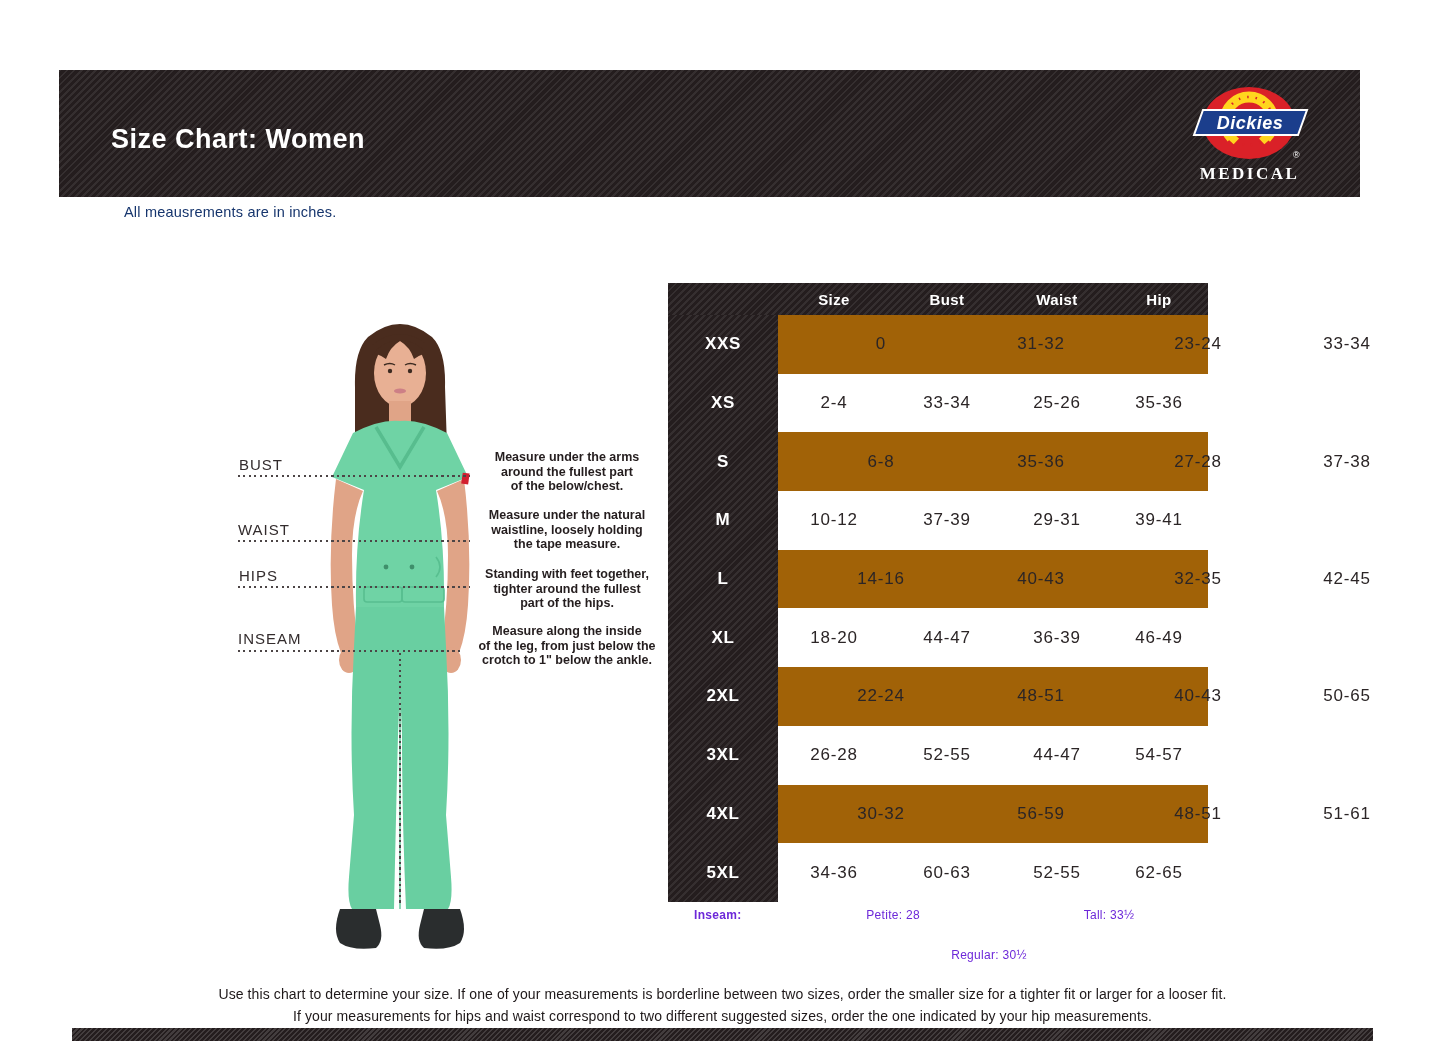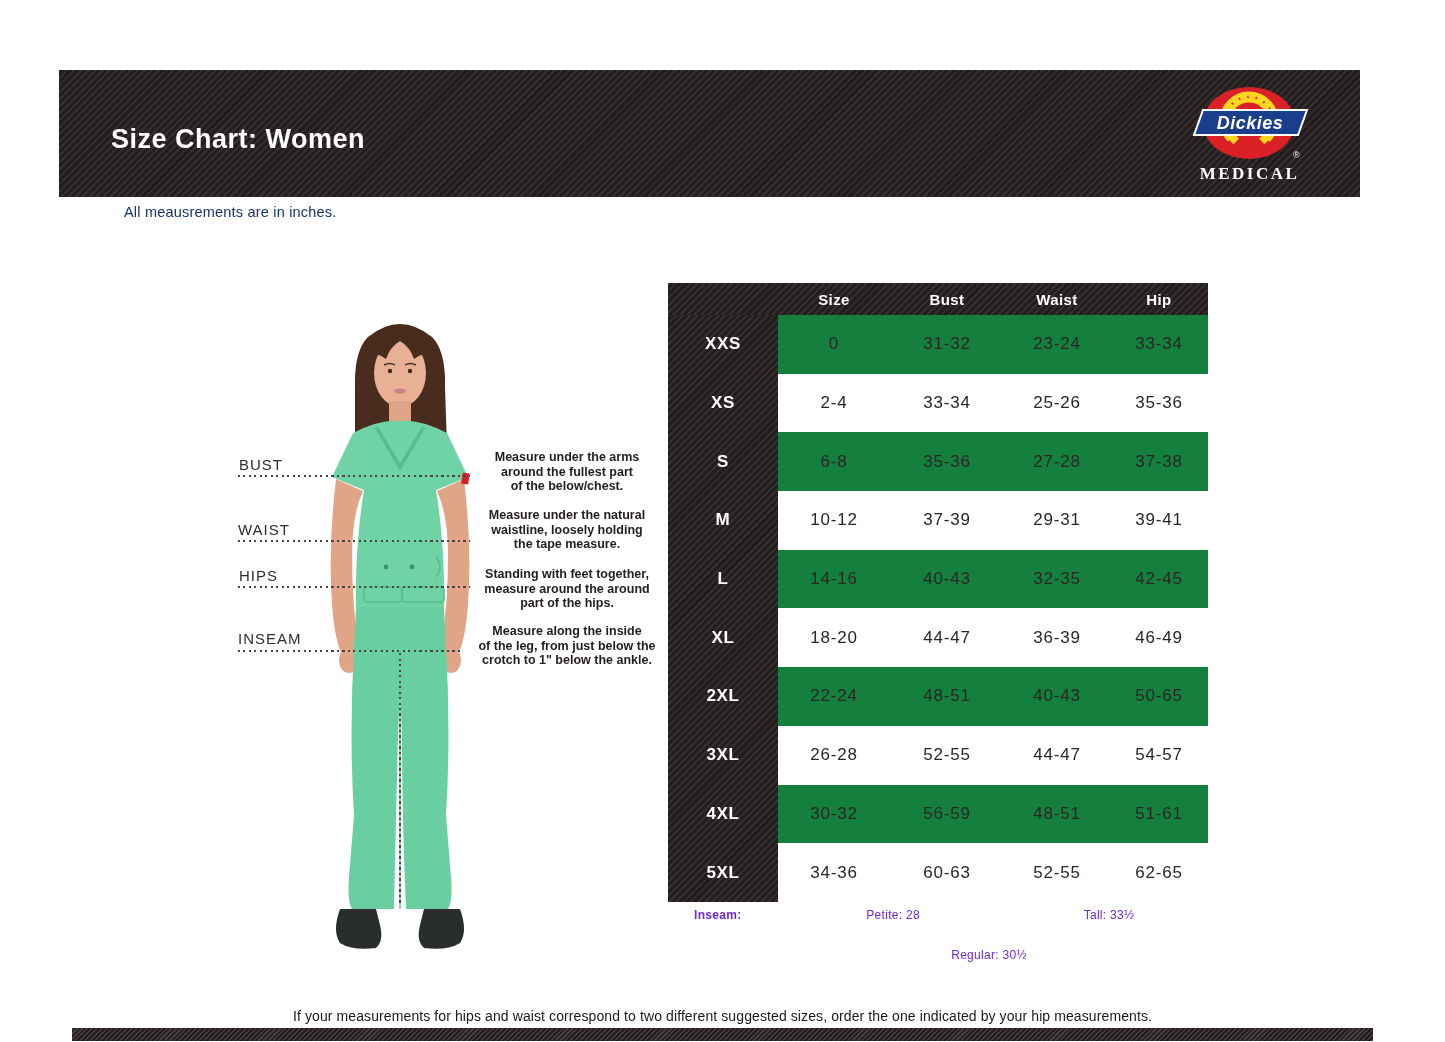--- a/index.html
+++ b/index.html
@@ -63,21 +63,21 @@
   }
   .t-header .hcell {
     color:#ffffff; font-size:15px; font-weight:bold; letter-spacing:.4px; text-align:center;
   }
   .t-body { position:relative; }
   .left-col-stripe { position:absolute; left:0; top:0; bottom:0; width:110px; z-index:1; }
   .t-row {
     display:grid; grid-template-columns:110px 112px 114px 106px 98px;
     height:58.7px; align-items:center;
   }
-  .t-row.gray { background:#15803d; }
+  .t-row.gray { background:#a16207;gap:47px; }
   .t-row .cell {
     text-align:center; font-size:17px; font-weight:400; letter-spacing:.8px; color:#2b2526;
   }
   .t-row .size-cell {
     position:relative; z-index:2; color:#ffffff; font-size:17px; font-weight:bold; letter-spacing:.6px;
   }
   .inseam-row { position:absolute; left:668px; top:908px; width:540px; height:28px; }
   .inseam-row span { position:absolute; font-size:12px; letter-spacing:.3px; color:#6d28d9; }
   .inseam-label { left:26px; font-weight:bold; }
   .inseam-petite { left:118px; width:134px; text-align:right; }
@@ -175,21 +175,21 @@
     <div>around the fullest part</div>
     <div>of the below/chest.</div>
   </div>
   <div class="meas-desc" style="left:462px; top:508px;">
     <div>Measure under the natural</div>
     <div>waistline, loosely holding</div>
     <div>the tape measure.</div>
   </div>
   <div class="meas-desc" style="left:462px; top:567px;">
     <div>Standing with feet together,</div>
-    <div>measure around the around</div>
+    <div>tighter around the fullest</div>
     <div>part of the hips.</div>
   </div>
   <div class="meas-desc" style="left:462px; top:624px;">
     <div>Measure along the inside</div>
     <div>of the leg, from just below the</div>
     <div>crotch to 1" below the ankle.</div>
   </div>
 
   <div class="size-table">
     <div class="t-header striped">
@@ -275,16 +275,17 @@
     </div>
   </div>
 
   <div class="inseam-row">
     <span class="inseam-label">Inseam:</span>
     <span class="inseam-petite">Petite: 28</span>
     <span class="inseam-regular">Regular: 30½</span>
     <span class="inseam-tall">Tall: 33½</span>
   </div>
 
+  <div class="footer-text footer-line1">Use this chart to determine your size. If one of your measurements is borderline between two sizes, order the smaller size for a tighter fit or larger for a looser fit.</div>
   <div class="footer-text footer-line2">If your measurements for hips and waist correspond to two different suggested sizes, order the one indicated by your hip measurements.</div>
   <div class="bottom-bar striped-fine"></div>
 
 </div>
 
 </body></html>

